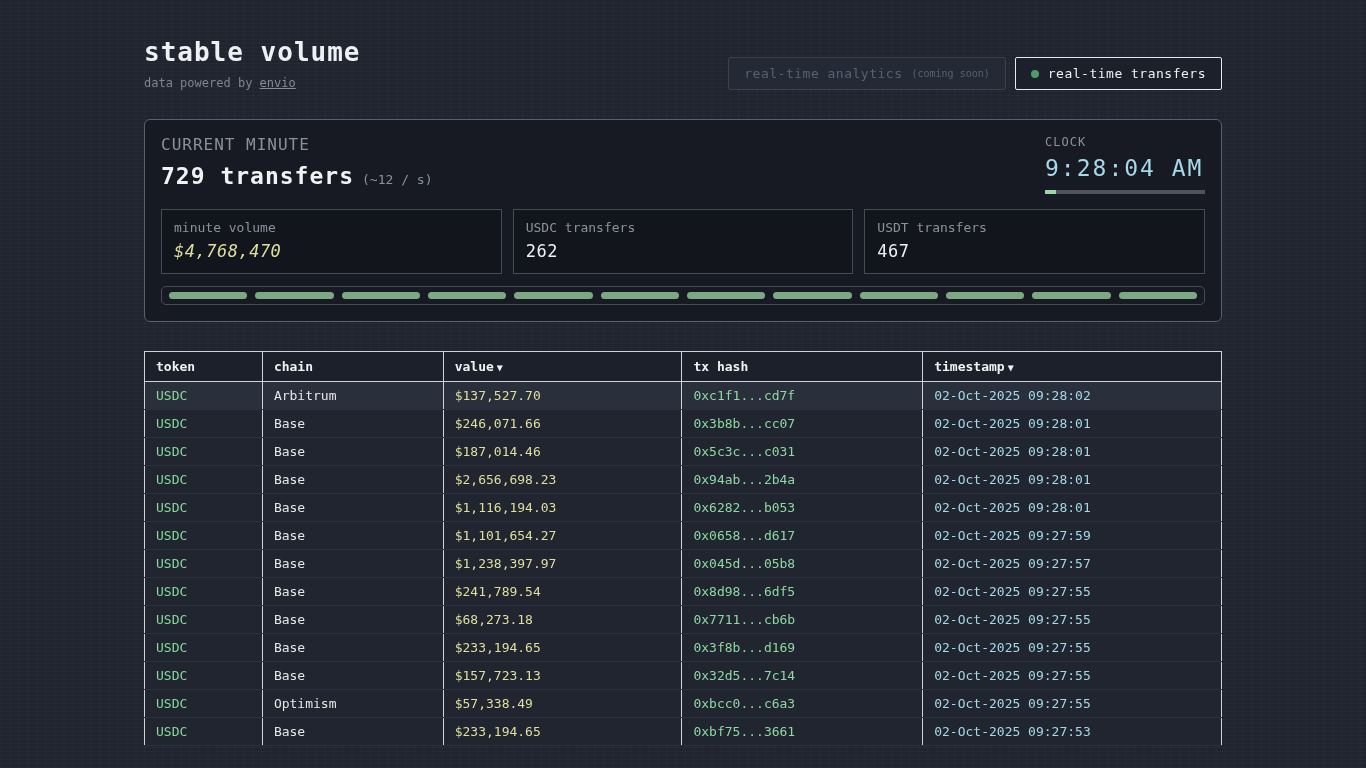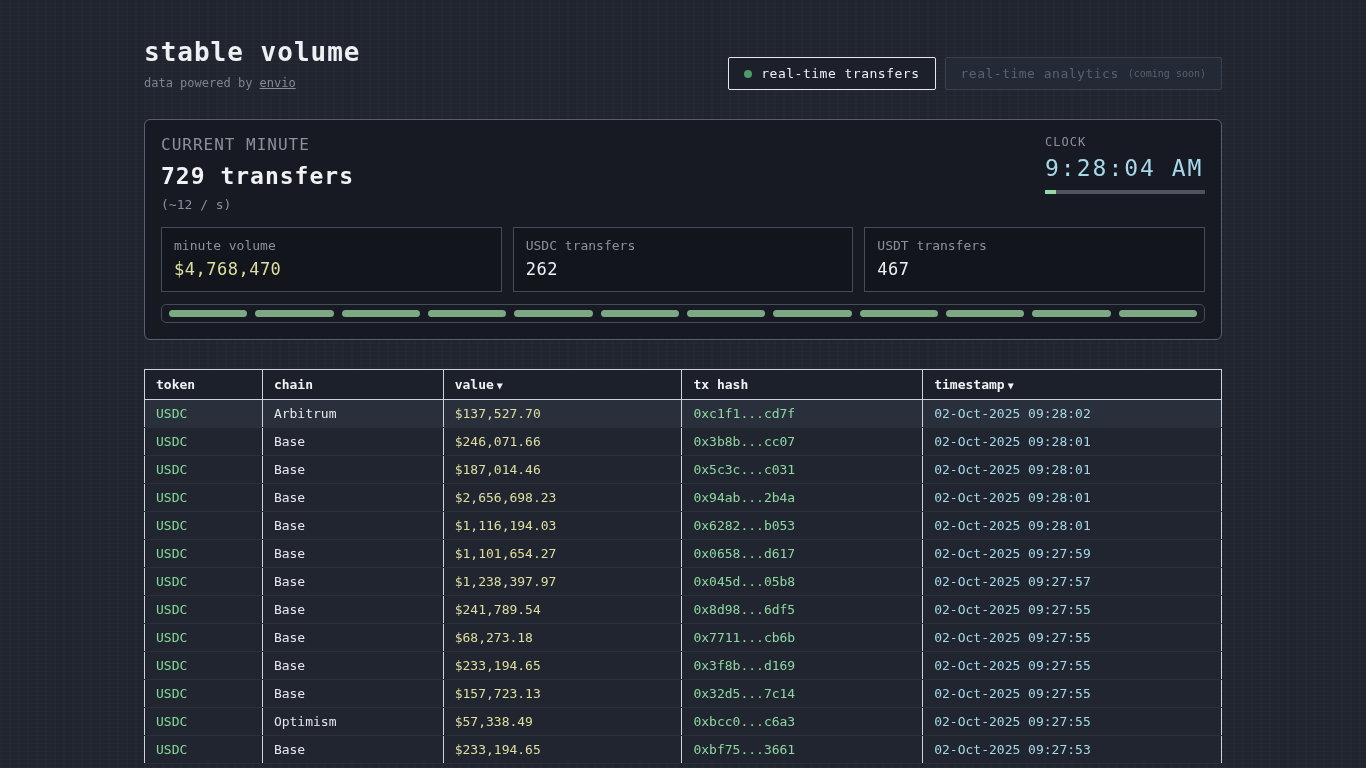--- a/index.html
+++ b/index.html
@@ -39,37 +39,37 @@
   .tab .coming { font-size: 10px; letter-spacing: 0; }
 
   
   .panel {
     margin-top: 29px; background: #171a22;
     border: 1px solid #596070; border-radius: 6px;
     padding: 15px 16px 16px;
   }
   .panel-top { display: flex; justify-content: space-between; align-items: flex-start; }
   .panel-label { font-size: 16px; letter-spacing: 1px; color: #8b919d; }
-  .big-line { margin-top: 9px; display: flex; align-items: baseline; gap: 8px; flex-direction: column; }
+  .big-line { margin-top: 9px; display: flex; align-items: baseline; gap: 8px; }
   .big-count { font-size: 23px; font-weight: bold; color: #f0f2f4; letter-spacing: 1px; }
   .big-rate { font-size: 13px; color: #8b919d; }
   .clock-block { }
   .clock-label { font-size: 12px; letter-spacing: 1px; color: #8b919d; }
   .clock-time { margin-top: 6px; font-size: 23px; letter-spacing: 2px; color: var(--blue); }
   .clock-bar { margin-top: 9px; width: 160px; height: 4px; background: #4d535f; margin-left: auto; }
   .clock-bar-fill { height: 100%; background: var(--fill-green); }
 
   .stat-row { display: flex; gap: 11px; margin-top: 15px; }
   .stat-box {
     flex: 1; background: #12151c; border: 1px solid #454c59;
     border-radius: 0; padding: 10px 12px 12px;
   }
   .stat-label { font-size: 13px; color: #8b919d; }
   .stat-value { margin-top: 6px; font-size: 17px; color: #eef0f3; letter-spacing: .5px; }
-  .stat-box.yellow .stat-value { color: var(--yellow); }
+  .stat-box.yellow .stat-value { color: var(--yellow); font-style: italic; }
 
   .segment-bar {
     margin-top: 12px; border: 1px solid #454c59; border-radius: 5px;
     padding: 5px 7px; display: flex; gap: 8px;
   }
   .segment { flex: 1; height: 7px; border-radius: 4px; background: var(--pill-green); }
 
   
   .tx-table { margin-top: 29px; width: 100%; border-collapse: collapse; font-size: 13px; }
   .tx-table th, .tx-table td { text-align: left; padding: 5px 11px; white-space: nowrap; }
@@ -94,27 +94,27 @@
 
   <div class="top-header">
     <div>
       <div class="site-title">stable volume</div>
       <div class="site-sub">
         <span>data powered by</span>
         <a>envio</a>
       </div>
     </div>
     <div class="tabs">
+      <button class="tab disabled">
+        <span>real-time analytics</span>
+        <span class="coming">(coming soon)</span>
+      </button>
       <button class="tab active">
         <span class="dot"></span>
         <span>real-time transfers</span>
-      </button>
-      <button class="tab disabled">
-        <span>real-time analytics</span>
-        <span class="coming">(coming soon)</span>
       </button>
     </div>
   </div>
 
   <div class="panel">
     <div class="panel-top">
       <div>
         <div class="panel-label">CURRENT MINUTE</div>
         <div class="big-line">
           <span class="big-count">729 transfers</span>

